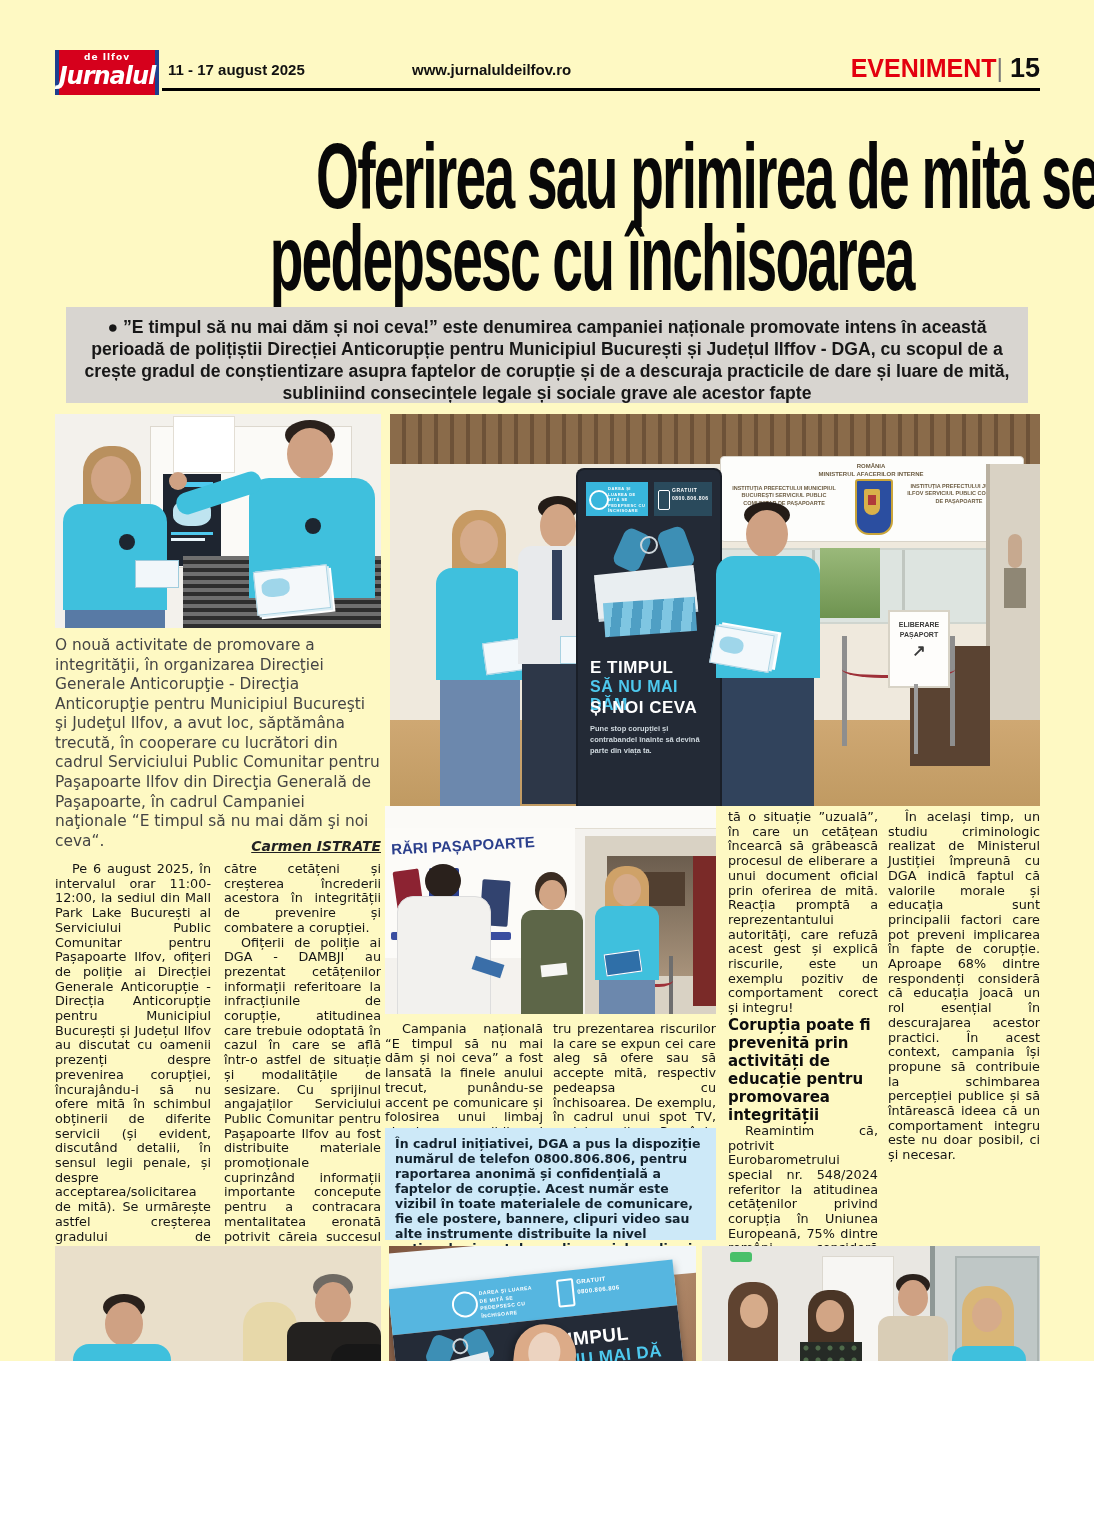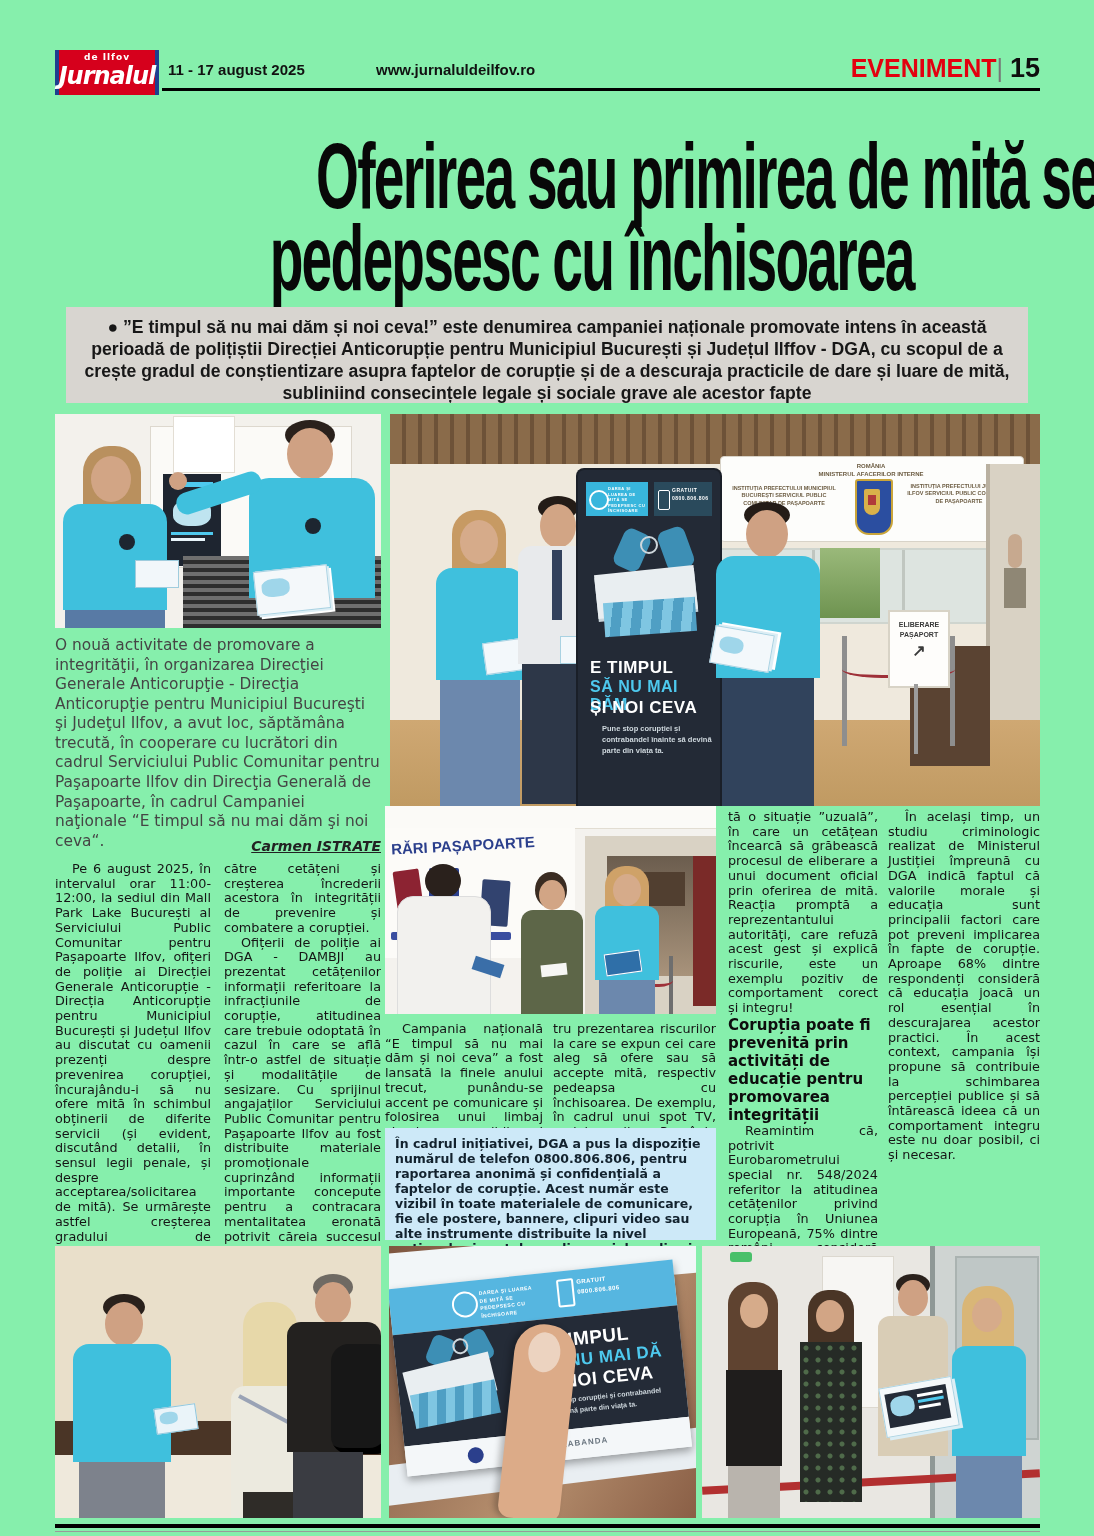--- a/index.html
+++ b/index.html
@@ -1,16 +1,16 @@
 <!DOCTYPE html>
 <html><head>
 <meta charset="utf-8">
 <style>
   html,body{margin:0;padding:0;background:#ffffff;}
-  .page{position:relative;width:1094px;height:1536px;background:#86efac;font-family:"DejaVu Sans",sans-serif;color:#1b1b1b;overflow:hidden;}
+  .page{position:relative;width:1094px;height:1361px;background:#fef9c3;font-family:"DejaVu Sans",sans-serif;color:#1b1b1b;overflow:hidden;}
   .d{position:absolute;}
   .ph{position:absolute;overflow:hidden;background:#e9e5de;}
   
   .logo{background:#d6001c;color:#fff;text-align:center;box-shadow:inset 4px 0 0 #1e3f8f, inset -4px 0 0 #1e3f8f;}
   .logo .sub{font-size:9px;font-weight:bold;letter-spacing:1px;line-height:11px;display:block;margin-top:2px;}
   .logo .main{font-size:24px;font-weight:bold;font-style:italic;line-height:26px;display:block;letter-spacing:-1px;}
   .hmeta{font-size:15px;font-weight:bold;color:#111;font-family:"Liberation Sans",sans-serif;}
   .section{font-family:"Liberation Sans",sans-serif;font-weight:bold;font-size:25px;}
   .section .red{color:#e3000f;}
   .section .pg{color:#0e0e0e;font-size:27px;}
@@ -36,21 +36,21 @@
 </head>
 <body>
 
 <div class="page">
 
   <div class="d logo" style="left:55px;top:50px;width:104px;height:45px;">
     <span class="sub">de Ilfov</span>
     <span class="main">Jurnalul</span>
   </div>
   <div class="d hmeta" style="left:168px;top:61px;">11 - 17 august 2025</div>
-  <div class="d hmeta" style="left:376px;top:61px;">www.jurnaluldeilfov.ro</div>
+  <div class="d hmeta" style="left:412px;top:61px;">www.jurnaluldeilfov.ro</div>
   <div class="d section" style="left:840px;top:53px;width:200px;text-align:right;">
     <span class="red">EVENIMENT</span><span style="color:#777;font-weight:400;">|</span> <span class="pg">15</span>
   </div>
   <div class="d rule" style="left:162px;top:88px;width:878px;height:3px;"></div>
 
   <div class="d hl-line" style="left:55px;top:218px;width:985px;">
     <span class="hl">pedepsesc cu închisoarea</span>
   </div>
   <div class="d hl-line" style="left:55px;top:136px;width:985px;">
     <span class="hl">Oferirea sau primirea de mită se</span>
@@ -168,21 +168,21 @@
       <div class="d" style="left:10px;top:56px;width:122px;height:120px;">
         <div class="d" style="left:30px;top:4px;width:28px;height:40px;background:#3d8fb5;border-radius:8px;transform:rotate(24deg);"></div>
         <div class="d" style="left:74px;top:2px;width:28px;height:42px;background:#3d8fb5;border-radius:8px;transform:rotate(-20deg);"></div>
         <div class="d" style="left:52px;top:10px;width:14px;height:14px;border:2px solid #cfd8dd;border-radius:50%;"></div>
         <div class="d" style="left:8px;top:44px;width:100px;height:44px;background:#e9eef1;transform:rotate(-6deg);box-shadow:0 3px 0 #c8d4da;"></div>
         <div class="d" style="left:16px;top:74px;width:92px;height:34px;background:repeating-linear-gradient(100deg,#7fc6e2 0 10px,#4f9fc4 10px 20px);transform:rotate(-4deg);"></div>
       </div>
       <div class="d bannerT" style="left:12px;top:188px;font-size:17px;color:#ffffff;">E TIMPUL</div>
       <div class="d bannerT" style="left:12px;top:208px;font-size:16px;color:#4ec9ee;">SĂ NU MAI DĂM</div>
       <div class="d bannerT" style="left:12px;top:228px;font-size:17px;color:#ffffff;">ȘI NOI CEVA</div>
-      <div class="d" style="left:24px;top:254px;width:116px;font-size:7.5px;font-weight:bold;color:#cfd8de;line-height:1.45;font-family:'Liberation Sans',sans-serif;">Pune stop corupției și contrabandel înainte să devină parte din viața ta.</div>
+      <div class="d" style="left:12px;top:254px;width:116px;font-size:7.5px;font-weight:bold;color:#cfd8de;line-height:1.45;font-family:'Liberation Sans',sans-serif;">Pune stop corupției și contrabandel înainte să devină parte din viața ta.</div>
     </div>
 
     <div class="d" style="left:318px;top:88px;width:120px;height:304px;">
       <div class="d head" style="left:36px;top:0;width:46px;height:26px;background:#241c17;"></div>
       <div class="d head" style="left:38px;top:8px;width:42px;height:48px;background:#cfa183;"></div>
       <div class="d" style="left:8px;top:54px;width:104px;height:122px;background:#3fc0dd;border-radius:18px 18px 0 0;"></div>
       <div class="d" style="left:14px;top:176px;width:92px;height:128px;background:#31435c;"></div>
       <div class="d" style="left:4px;top:128px;width:58px;height:36px;background:#f3f8fb;border:1px solid #a9d2e2;transform:rotate(10deg);box-shadow:3px -2px 0 #dceef5,6px -4px 0 #fff;">
         <div class="d" style="left:6px;top:8px;width:24px;height:16px;background:#9fd6ea;border-radius:40%;"></div>
       </div>

